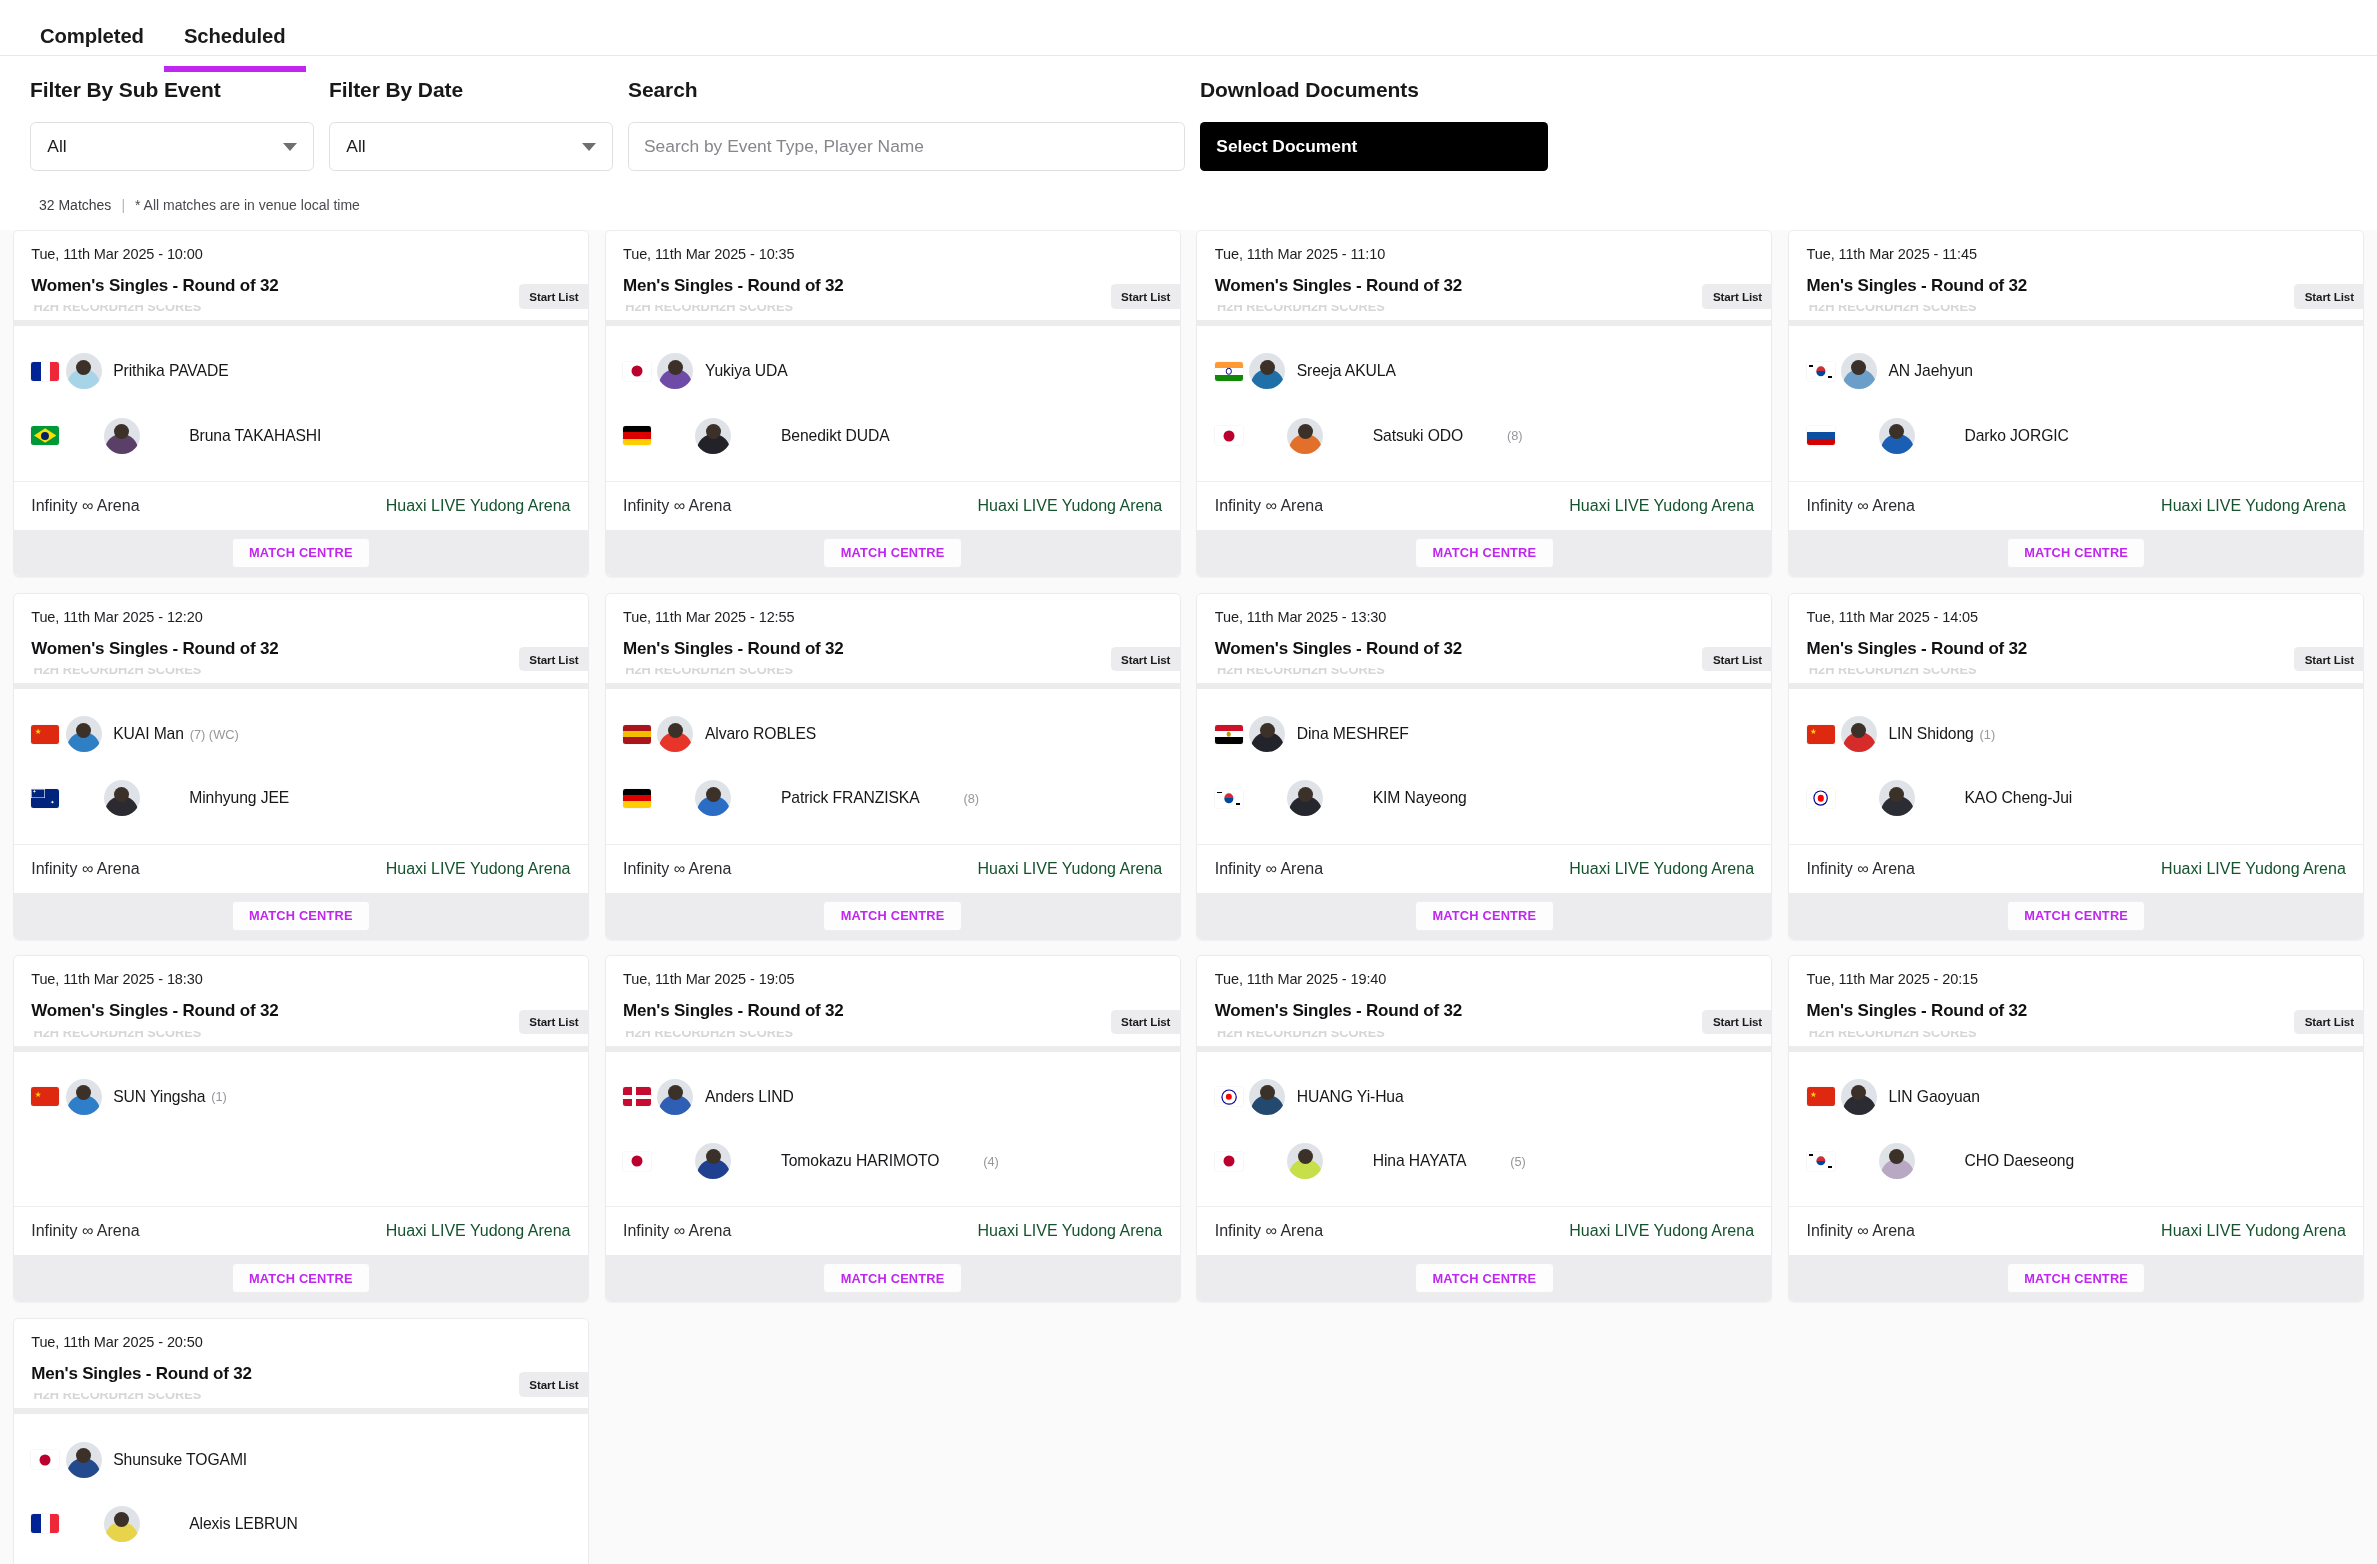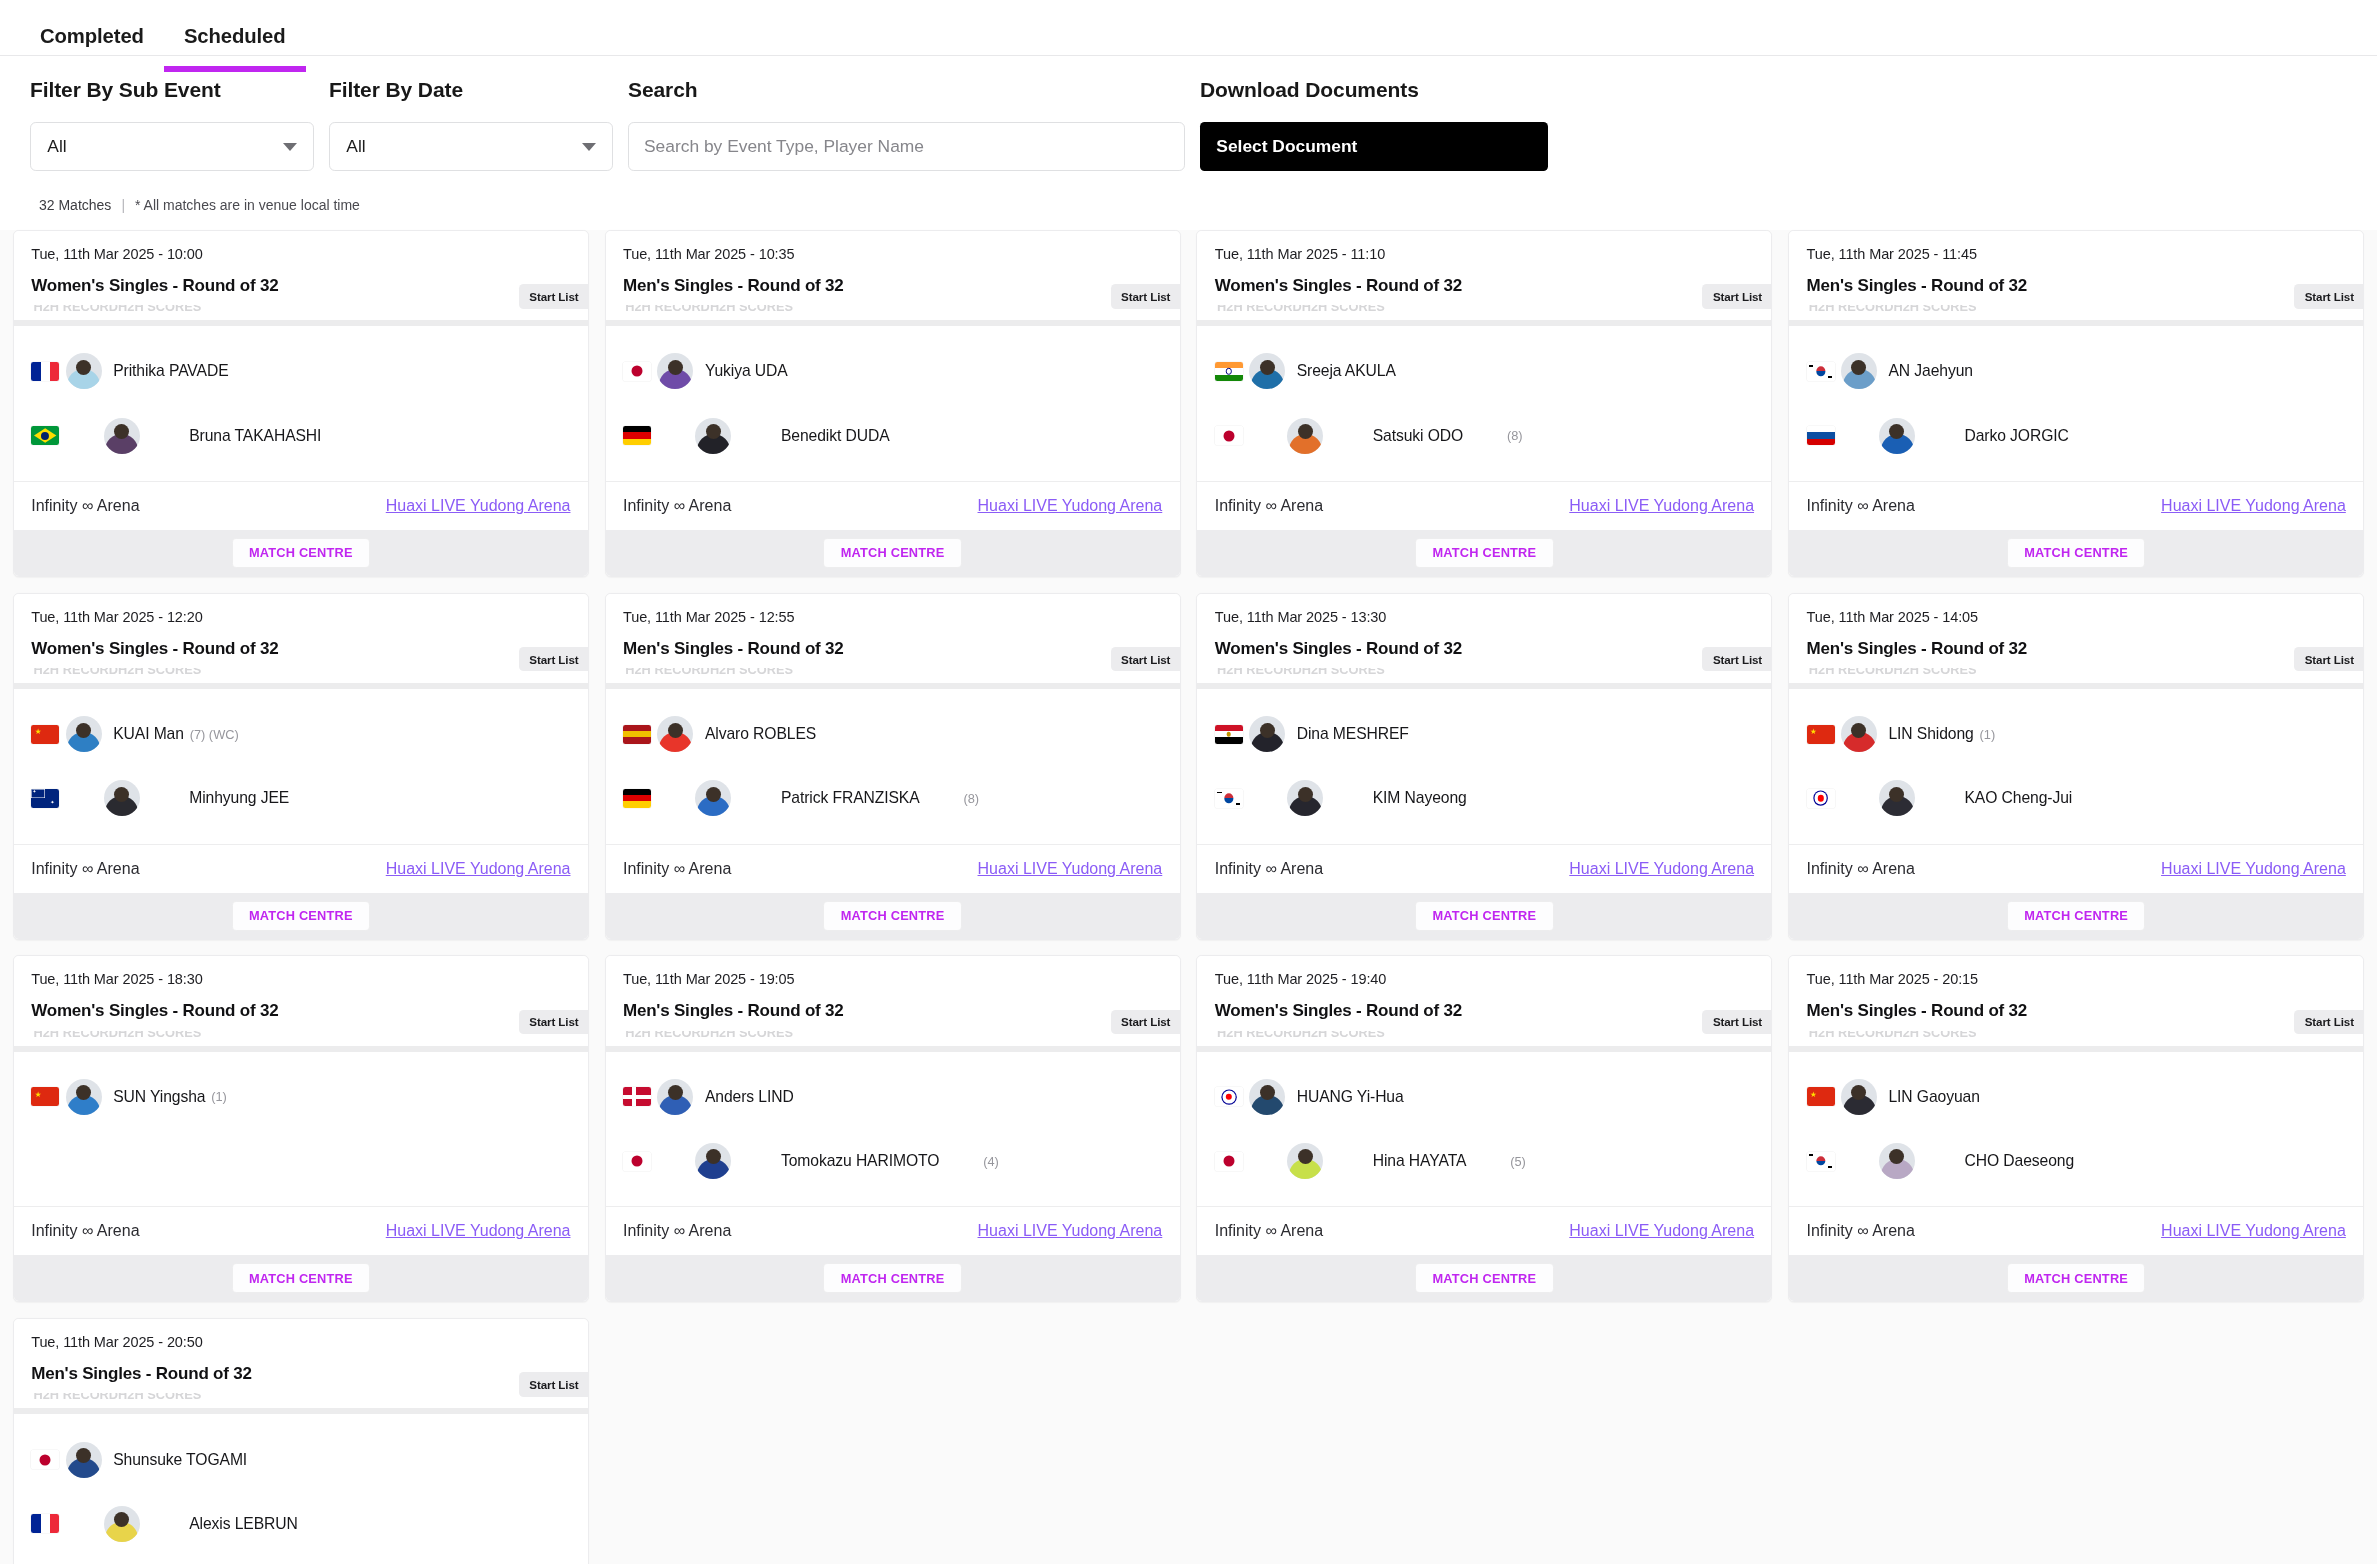--- a/index.html
+++ b/index.html
@@ -248,21 +248,21 @@
   .card-foot {
     border-top: 1.2px solid #ededee;
     padding: 15px 17.4px;
     display: flex;
     justify-content: space-between;
     align-items: center;
     background: #fff;
     font-size: 16px;
     color: #2b2b30;
   }
-  .foot-right { color: #8b5cf6; text-decoration: underline; }
+  .foot-right { color: #14532d; }
   .mc-bar {
     background: #ececee;
     padding: 8.1px 0;
     display: flex;
     justify-content: center;
   }
   .mc-btn {
     background: #fdfdfe;
     border: 0.6px solid #ededee;
     border-radius: 4.6px;

